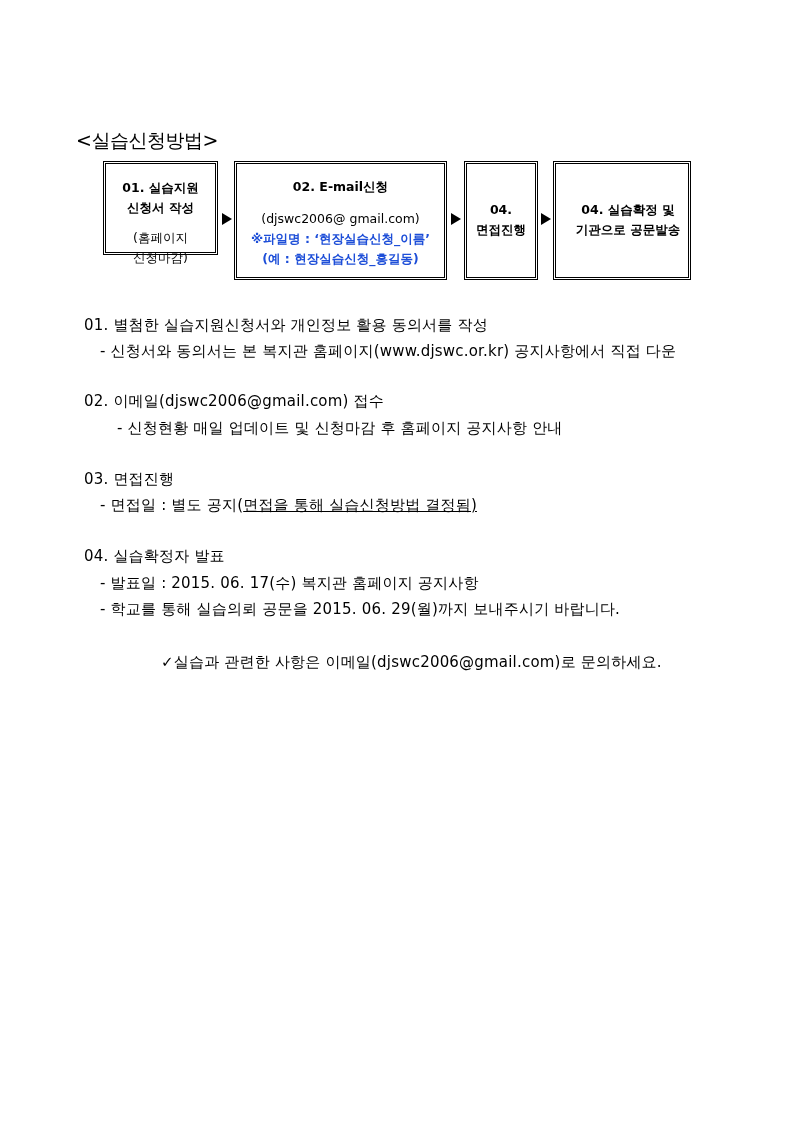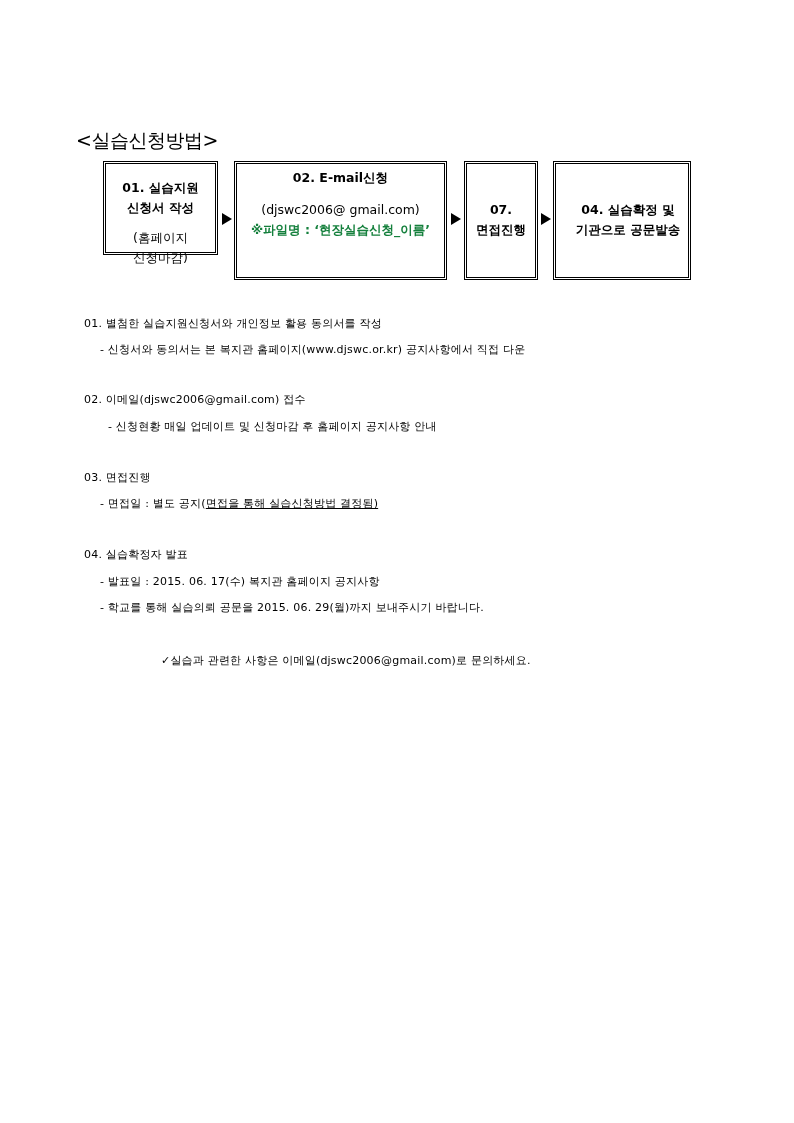--- a/index.html
+++ b/index.html
@@ -2,63 +2,64 @@
 <html><head>
 <meta charset="utf-8">
 <style>
   html, body { margin:0; padding:0; background:#fff; }
   body { width:794px; height:1123px; position:relative; font-family:"DejaVu Sans", "Liberation Sans", sans-serif; color:#000; overflow:hidden; }
   .abs { position:absolute; }
   .title { left:76px; top:128px; font-size:19px; font-weight:normal; letter-spacing:-0.5px; }
   .box { position:absolute; border:3px double #000; box-sizing:border-box; text-align:center; font-size:12.5px; font-weight:bold; }
   .box .line { display:block; line-height:20px; }
   .box .norm { font-weight:normal; }
-  .blue { color:#15803d; }
+  .blue { color:#1d4ed8; }
   .arrow { position:absolute; width:0; height:0; border-top:6px solid transparent; border-bottom:6px solid transparent; border-left:10px solid #000; }
-  .body-line { position:absolute; font-size:11px; white-space:nowrap; letter-spacing:0.2px; }
+  .body-line { position:absolute; font-size:15px; white-space:nowrap; letter-spacing:0.2px; }
   .u { text-decoration:underline; }
 </style>
 </head>
 <body>
 
 <div class="abs title">&lt;실습신청방법&gt;</div>
 
 <div class="box" style="left:103px; top:161px; width:115px; height:94px; padding-top:14px;">
   <span class="line">01. 실습지원</span>
   <span class="line">신청서 작성</span>
   <span class="line" style="height:10px;"></span>
   <span class="line norm">(홈페이지</span>
   <span class="line norm">신청마감)</span>
 </div>
 <div class="arrow" style="left:222px; top:213px;"></div>
 
-<div class="box" style="left:234px; top:161px; width:213px; height:119px; padding-top:4px;">
+<div class="box" style="left:234px; top:161px; width:213px; height:119px; padding-top:13px;">
   <span class="line">02. E-mail신청</span>
   <span class="line" style="height:12px;"></span>
   <span class="line norm">(djswc2006@ gmail.com)</span>
   <span class="line blue">※파일명 : ‘현장실습신청_이름’</span>
+  <span class="line blue">(예 : 현장실습신청_홍길동)</span>
 </div>
 <div class="arrow" style="left:451px; top:213px;"></div>
 
 <div class="box" style="left:464px; top:161px; width:74px; height:119px; padding-top:36px;">
-  <span class="line">07.</span>
+  <span class="line">04.</span>
   <span class="line">면접진행</span>
 </div>
 <div class="arrow" style="left:541px; top:213px;"></div>
 
 <div class="box" style="left:553px; top:161px; width:138px; height:119px; padding-top:36px;padding-left:12px;">
   <span class="line">04. 실습확정 및</span>
   <span class="line">기관으로 공문발송</span>
 </div>
 
 <div class="body-line" style="left:84px; top:316px;">01.  별첨한 실습지원신청서와 개인정보 활용 동의서를 작성</div>
 <div class="body-line" style="left:100px; top:342px;">- 신청서와 동의서는 본 복지관 홈페이지(www.djswc.or.kr) 공지사항에서 직접 다운</div>
 
 <div class="body-line" style="left:84px; top:392px;">02.  이메일(djswc2006@gmail.com) 접수</div>
-<div class="body-line" style="left:108px; top:419px;">- 신청현황 매일 업데이트 및 신청마감 후 홈페이지 공지사항 안내</div>
+<div class="body-line" style="left:117px; top:419px;">- 신청현황 매일 업데이트 및 신청마감 후 홈페이지 공지사항 안내</div>
 
 <div class="body-line" style="left:84px; top:470px;">03. 면접진행</div>
 <div class="body-line" style="left:100px; top:496px;">
   <span>- 면접일 : 별도 공지(</span><span class="u">면접을 통해 실습신청방법 결정됨)</span>
 </div>
 
 <div class="body-line" style="left:84px; top:547px;">04. 실습확정자 발표</div>
 <div class="body-line" style="left:100px; top:574px;">- 발표일 : 2015. 06. 17(수) 복지관 홈페이지 공지사항</div>
 <div class="body-line" style="left:100px; top:600px;">- 학교를 통해 실습의뢰 공문을 2015. 06. 29(월)까지 보내주시기 바랍니다.</div>
 

